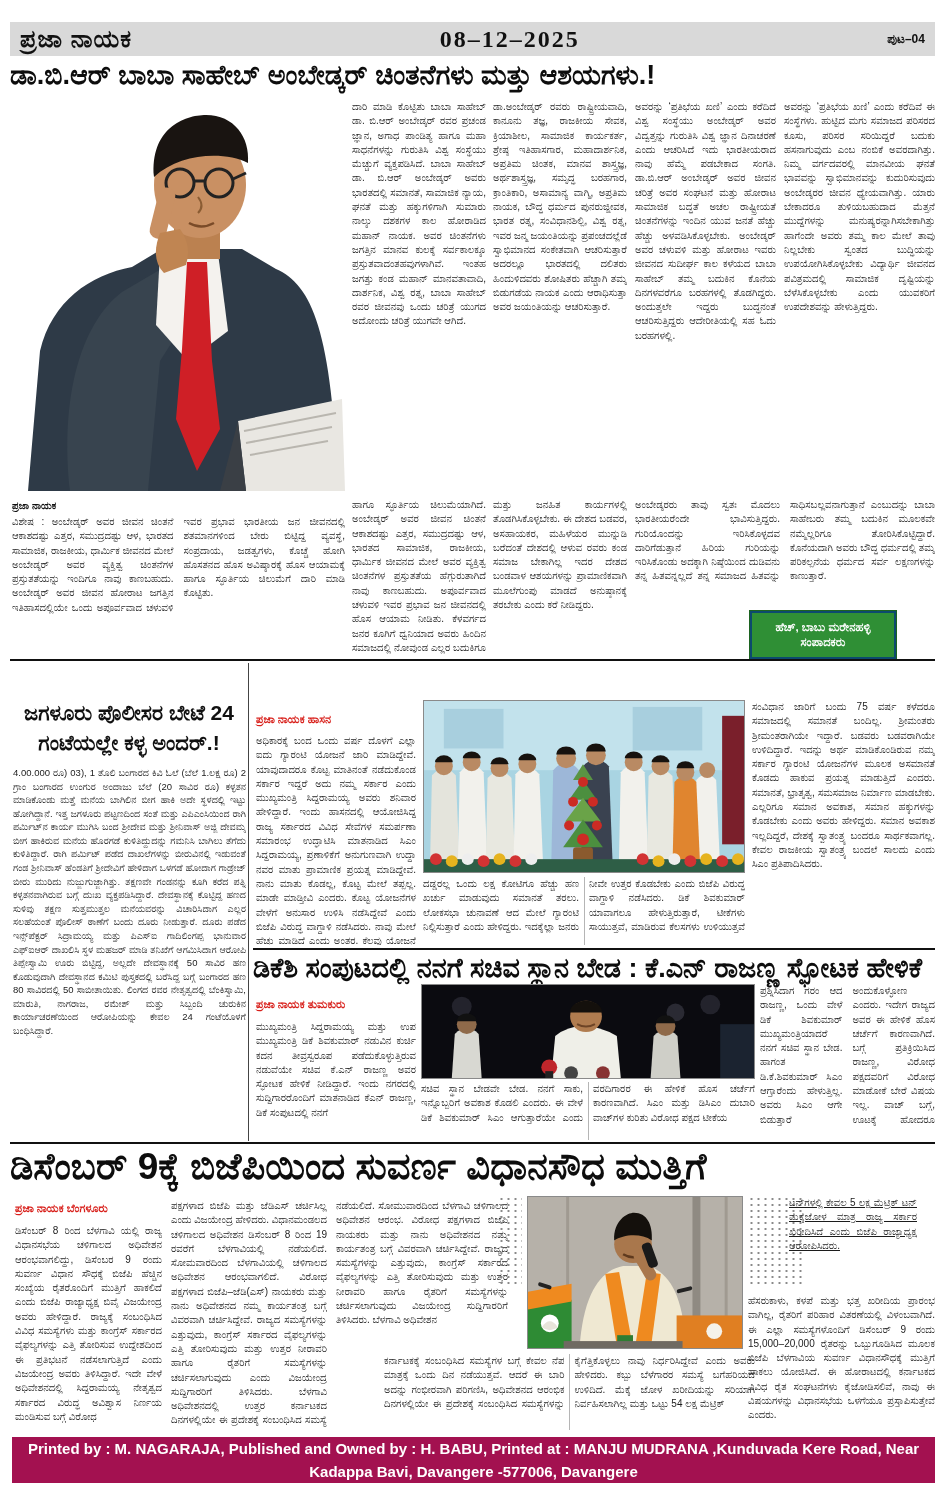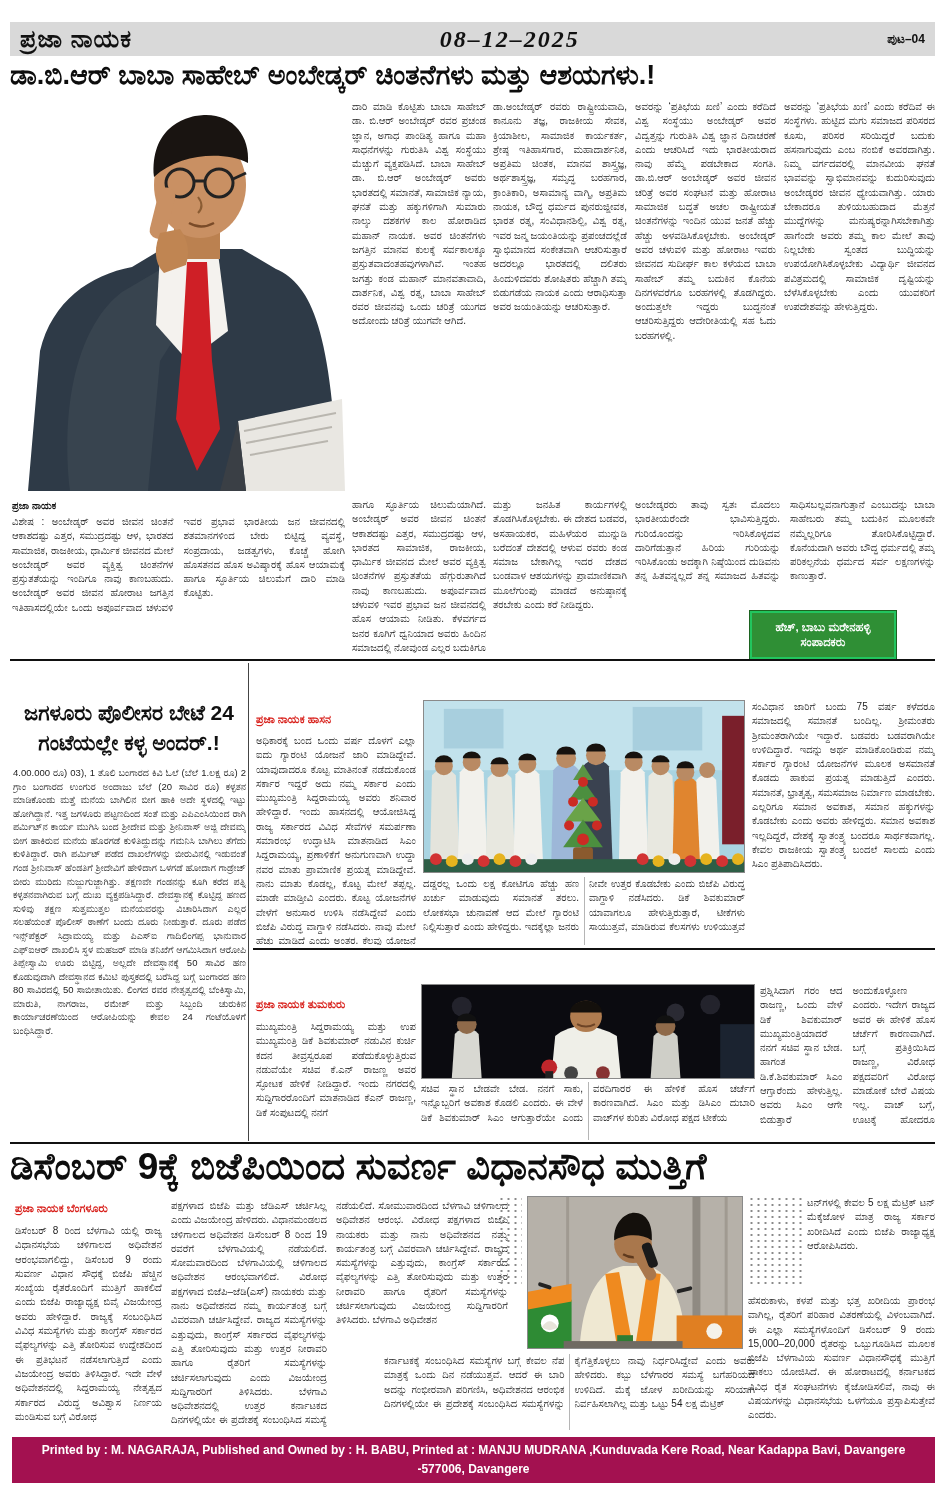--- a/index.html
+++ b/index.html
@@ -1,39 +1,39 @@
 <!DOCTYPE html>
 <html><head>
 <meta charset="utf-8">
 <style>
   html,body{margin:0;padding:0;background:#e8e8e8;}
   .page{position:relative;width:945px;height:1501px;background:#ffffff;margin:0 auto;
         font-family:"Liberation Sans", sans-serif;color:#111;overflow:hidden;}
   .abs{position:absolute;}
   .band{background:#d9d9d9;display:flex;align-items:center;justify-content:space-between;padding:0 10px;box-sizing:border-box;}
   .mast-title{font-size:24px;font-weight:800;letter-spacing:1px;}
-  .mast-date{font-family:"Liberation Serif", serif;font-size:24px;font-weight:700;letter-spacing:2px;font-style:italic;}
+  .mast-date{font-family:"Liberation Serif", serif;font-size:24px;font-weight:700;letter-spacing:2px;}
   .mast-page{font-size:12px;font-weight:700;}
   .headline{font-weight:800;color:#0d0d0d;white-space:nowrap;overflow:hidden;letter-spacing:0;}
   .bodytxt{font-size:10px;line-height:1.43;text-align:justify;color:#1c1c1c;overflow:hidden;}
   .bodytxt.big{font-size:9.5px;}
   .two-col{column-count:2;column-gap:10px;}
   .col-rule{column-rule:1px solid #b5b5b5;}
   .byline{color:#d81f1a;font-weight:700;font-size:11px;}
   .kicker{background:#e3201b;color:#fff;font-weight:700;font-size:13px;display:flex;align-items:center;padding:0 7px;box-sizing:border-box;}
   .hrule{background:#111;}
   .vrule{background:#444;}
   .photo{border:1px solid #8a8a8a;box-sizing:border-box;overflow:hidden;background:#fff;}
   .photo svg{display:block;width:100%;height:100%;}
-  .editor-box{background:#2f8f35;border:2px solid #22c55e;outline:1px solid #1c6320;color:#fff;
+  .editor-box{background:#2f8f35;border:2px solid #0c4a6e;outline:1px solid #1c6320;color:#fff;
               font-weight:800;font-size:11.5px;text-align:center;display:flex;flex-direction:column;
               justify-content:center;line-height:1.3;}
   .caption-label{font-weight:700;font-size:10px;margin-bottom:3px;}
   .dots{background-image:radial-gradient(#8a8a8a 1px, transparent 1.3px);background-size:7px 6px;}
-  .footer{background:#a31150;color:#fff;font-weight:700;font-size:12px;text-align:center;
+  .footer{background:#a31150;color:#fff;font-weight:700;font-size:15px;text-align:center;
           display:flex;flex-direction:column;justify-content:center;line-height:1.55;padding:0 8px;box-sizing:border-box;}
 </style>
 </head>
 <body>
 
 <div class="page">
 
   <div class="abs band" style="left:10px;top:22px;width:925px;height:34px;">
     <span class="mast-title">ಪ್ರಜಾ ನಾಯಕ</span>
     <span class="mast-date">08–12–2025</span>
@@ -166,20 +166,21 @@
         <circle cx="300" cy="162" r="6" fill="#d23333"></circle>
           <circle cx="316" cy="160" r="6" fill="#e6b31e"></circle>
       </g>
     </svg>
   </div>
 
   <div class="abs bodytxt" style="left:752px;top:700px;width:183px;height:245px;">ಸಂವಿಧಾನ ಜಾರಿಗೆ ಬಂದು 75 ವರ್ಷ ಕಳೆದರೂ ಸಮಾಜದಲ್ಲಿ ಸಮಾನತೆ ಬಂದಿಲ್ಲ. ಶ್ರೀಮಂತರು ಶ್ರೀಮಂತರಾಗಿಯೇ ಇದ್ದಾರೆ. ಬಡವರು ಬಡವರಾಗಿಯೇ ಉಳಿದಿದ್ದಾರೆ. ಇದನ್ನು ಅರ್ಥ ಮಾಡಿಕೊಂಡಿರುವ ನಮ್ಮ ಸರ್ಕಾರ ಗ್ಯಾರಂಟಿ ಯೋಜನೆಗಳ ಮೂಲಕ ಅಸಮಾನತೆ ಕೊಡದು ಹಾಕುವ ಪ್ರಯತ್ನ ಮಾಡುತ್ತಿದೆ ಎಂದರು. ಸಮಾನತೆ, ಭ್ರಾತೃತ್ವ, ಸಮಸಮಾಜ ನಿರ್ಮಾಣ ಮಾಡಬೇಕು. ಎಲ್ಲರಿಗೂ ಸಮಾನ ಅವಕಾಶ, ಸಮಾನ ಹಕ್ಕುಗಳನ್ನು ಕೊಡಬೇಕು ಎಂದು ಅವರು ಹೇಳಿದ್ದರು. ಸಮಾನ ಅವಕಾಶ ಇಲ್ಲದಿದ್ದರೆ, ದೇಶಕ್ಕೆ ಸ್ವಾತಂತ್ರ್ಯ ಬಂದರೂ ಸಾರ್ಥಕವಾಗಲ್ಲ. ಕೇವಲ ರಾಜಕೀಯ ಸ್ವಾತಂತ್ರ್ಯ ಬಂದಲೆ ಸಾಲದು ಎಂದು ಸಿಎಂ ಪ್ರತಿಪಾದಿಸಿದರು.</div>
   <div class="abs bodytxt two-col col-rule" style="left:423px;top:877px;width:322px;height:68px;">ದಡ್ಡರಲ್ಲ ಒಂದು ಲಕ್ಷ ಕೋಟಿಗೂ ಹೆಚ್ಚು ಹಣ ಖರ್ಚು ಮಾಡುವುದು ಸಮಾನತೆ ತರಲು. ಲೋಕಸಭಾ ಚುನಾವಣೆ ಆದ ಮೇಲೆ ಗ್ಯಾರಂಟಿ ನಿಲ್ಲಿಸುತ್ತಾರೆ ಎಂದು ಹೇಳಿದ್ದರು. ಇದಕ್ಕೆಲ್ಲಾ ಜನರು ನೀವೇ ಉತ್ತರ ಕೊಡಬೇಕು ಎಂದು ಬಿಜೆಪಿ ವಿರುದ್ಧ ವಾಗ್ದಾಳಿ ನಡೆಸಿದರು. ಡಿಕೆ ಶಿವಕುಮಾರ್ ಯಾವಾಗಲೂ ಹೇಳುತ್ತಿರುತ್ತಾರೆ, ಟೀಕೆಗಳು ಸಾಯುತ್ತವೆ, ಮಾಡಿರುವ ಕೆಲಸಗಳು ಉಳಿಯುತ್ತವೆ ಎಂದು ಸಿಎಂ ಸಿದ್ದರಾಮಯ್ಯ ಅವರು ಡಿಸಿಎಂ ಹೇಳಿಕೆಯನ್ನು ಉಲ್ಲೇಖಿಸಿ ಅಚ್ಚರಿ ಮೂಡಿಸಿದರು.</div>
 
   <div class="abs hrule" style="left:253px;top:948px;width:682px;height:2px;"></div>
+  <div class="abs headline" style="left:253px;top:953px;width:682px;height:38px;font-size:27px;">ಡಿಕೆಶಿ ಸಂಪುಟದಲ್ಲಿ ನನಗೆ ಸಚಿವ ಸ್ಥಾನ ಬೇಡ : ಕೆ.ಎನ್ ರಾಜಣ್ಣ ಸ್ಫೋಟಕ ಹೇಳಿಕೆ</div>
   <div class="abs byline" style="left:256px;top:998px;">ಪ್ರಜಾ ನಾಯಕ ತುಮಕುರು</div>
   <div class="abs bodytxt" style="left:256px;top:1020px;width:160px;height:120px;">ಮುಖ್ಯಮಂತ್ರಿ ಸಿದ್ದರಾಮಯ್ಯ ಮತ್ತು ಉಪ ಮುಖ್ಯಮಂತ್ರಿ ಡಿಕೆ ಶಿವಕುಮಾರ್ ನಡುವಿನ ಕುರ್ಚಿ ಕದನ ತೀವ್ರಸ್ವರೂಪ ಪಡೆದುಕೊಳ್ಳುತ್ತಿರುವ ನಡುವೆಯೇ ಸಚಿವ ಕೆ.ಎನ್ ರಾಜಣ್ಣ ಅವರ ಸ್ಫೋಟಕ ಹೇಳಿಕೆ ನೀಡಿದ್ದಾರೆ. ಇಂದು ನಗರದಲ್ಲಿ ಸುದ್ದಿಗಾರರೊಂದಿಗೆ ಮಾತನಾಡಿದ ಕೆಎನ್ ರಾಜಣ್ಣ, ಡಿಕೆ ಸಂಪುಟದಲ್ಲಿ ನನಗೆ</div>
 
   <div class="abs photo" style="left:421px;top:984px;width:334px;height:95px;">
     <svg viewBox="0 0 334 95" preserveAspectRatio="none">
       <rect width="334" height="95" fill="#0b0b10"></rect>
       <circle cx="40" cy="22" r="10" fill="#23232c"></circle>
         <circle cx="290" cy="20" r="10" fill="#23232c"></circle>
       <circle cx="255" cy="28" r="9" fill="#2a2a33"></circle>
       <path d="M30,95 L33,50 Q45,38 57,50 L60,95 Z" fill="#d8d8d2"></path>
@@ -232,21 +233,21 @@
       <path d="M0,96 L44,88 L44,106 L0,114 Z" fill="#ef8a1f"></path>
       <rect x="150" y="120" width="66" height="33" fill="#e07f22"></rect>
       <circle cx="188" cy="136" r="8" fill="#f5f2ea"></circle>
       <rect x="36" y="146" width="120" height="7" fill="#6f6a62"></rect>
       <rect x="10" y="88" width="14" height="4" rx="2" fill="#222" transform="rotate(18 17 90)"></rect>
       <rect x="150" y="92" width="16" height="4" rx="2" fill="#222" transform="rotate(-14 158 94)"></rect>
     </svg>
   </div>
   <div class="abs dots" style="left:748px;top:1196px;width:54px;height:92px;"></div>
 
-  <div class="abs bodytxt" style="left:807px;top:1196px;width:128px;height:96px;">ಟನ್‌ಗಳಲ್ಲಿ ಕೇವಲ 5 ಲಕ್ಷ ಮೆಟ್ರಿಕ್ ಟನ್ ಮೆಕ್ಕೆಜೋಳ ಮಾತ್ರ ರಾಜ್ಯ ಸರ್ಕಾರ ಖರೀದಿಸಿದೆ ಎಂದು ಬಿಜೆಪಿ ರಾಜ್ಯಾಧ್ಯಕ್ಷ ಆರೋಪಿಸಿದರು.</div>
+  <div class="abs bodytxt" style="left:789px;top:1196px;width:128px;height:96px;text-decoration:underline;">ಟನ್‌ಗಳಲ್ಲಿ ಕೇವಲ 5 ಲಕ್ಷ ಮೆಟ್ರಿಕ್ ಟನ್ ಮೆಕ್ಕೆಜೋಳ ಮಾತ್ರ ರಾಜ್ಯ ಸರ್ಕಾರ ಖರೀದಿಸಿದೆ ಎಂದು ಬಿಜೆಪಿ ರಾಜ್ಯಾಧ್ಯಕ್ಷ ಆರೋಪಿಸಿದರು.</div>
   <div class="abs bodytxt" style="left:748px;top:1294px;width:187px;height:136px;">ಹೆಸರುಕಾಳು, ಕಳಪೆ ಮತ್ತು ಭತ್ತ ಖರೀದಿಯ ಪ್ರಾರಂಭ ವಾಗಿಲ್ಲ, ರೈತರಿಗೆ ಪರಿಹಾರ ವಿತರಣೆಯಲ್ಲಿ ವಿಳಂಬವಾಗಿದೆ. ಈ ಎಲ್ಲಾ ಸಮಸ್ಯೆಗಳೊಂದಿಗೆ ಡಿಸೆಂಬರ್ 9 ರಂದು 15,000–20,000 ರೈತರನ್ನು ಒಬ್ಬುಗೂಡಿಸಿದ ಮೂಲಕ ಬಿಜೆಪಿ ಬೆಳಗಾವಿಯ ಸುವರ್ಣ ವಿಧಾನಸೌಧಕ್ಕೆ ಮುತ್ತಿಗೆ ಹಾಕಲು ಯೋಜಿಸಿದೆ. ಈ ಹೋರಾಟದಲ್ಲಿ ಕರ್ನಾಟಕದ ವಿವಿಧ ರೈತ ಸಂಘಟನೆಗಳು ಕೈಜೋಡಿಸಲಿವೆ, ನಾವು ಈ ವಿಷಯಗಳನ್ನು ವಿಧಾನಸಭೆಯ ಒಳಗೆಯೂ ಪ್ರಸ್ತಾಪಿಸುತ್ತೇವೆ ಎಂದರು.</div>
   <div class="abs bodytxt two-col col-rule" style="left:384px;top:1354px;width:371px;height:76px;">ಕರ್ನಾಟಕಕ್ಕೆ ಸಂಬಂಧಿಸಿದ ಸಮಸ್ಯೆಗಳ ಬಗ್ಗೆ ಕೇವಲ ನೆಪ ಮಾತ್ರಕ್ಕೆ ಒಂದು ದಿನ ನಡೆಯುತ್ತವೆ. ಆದರೆ ಈ ಬಾರಿ ಅದನ್ನು ಗಂಭೀರವಾಗಿ ಪರಿಗಣಿಸಿ, ಅಧಿವೇಶನದ ಆರಂಭಿಕ ದಿನಗಳಲ್ಲಿಯೇ ಈ ಪ್ರದೇಶಕ್ಕೆ ಸಂಬಂಧಿಸಿದ ಸಮಸ್ಯೆಗಳನ್ನು ಕೈಗೆತ್ತಿಕೊಳ್ಳಲು ನಾವು ನಿರ್ಧರಿಸಿದ್ದೇವೆ ಎಂದು ಅವರು ಹೇಳಿದರು. ಕಬ್ಬು ಬೆಳೆಗಾರರ ಸಮಸ್ಯೆ ಬಗೆಹರಿಯದೆ ಉಳಿದಿದೆ. ಮೆಕ್ಕೆ ಜೋಳ ಖರೀದಿಯನ್ನು ಸರಿಯಾಗಿ ನಿರ್ವಹಿಸಲಾಗಿಲ್ಲ ಮತ್ತು ಒಟ್ಟು 54 ಲಕ್ಷ ಮೆಟ್ರಿಕ್</div>
 
   <div class="abs footer" style="left:12px;top:1437px;width:923px;height:46px;">
     <span>Printed by : M. NAGARAJA, Published and Owned by : H. BABU, Printed at : MANJU MUDRANA ,Kunduvada Kere Road, Near Kadappa Bavi, Davangere -577006, Davangere</span>
   </div>
 
 </div>
 
 </body></html>

